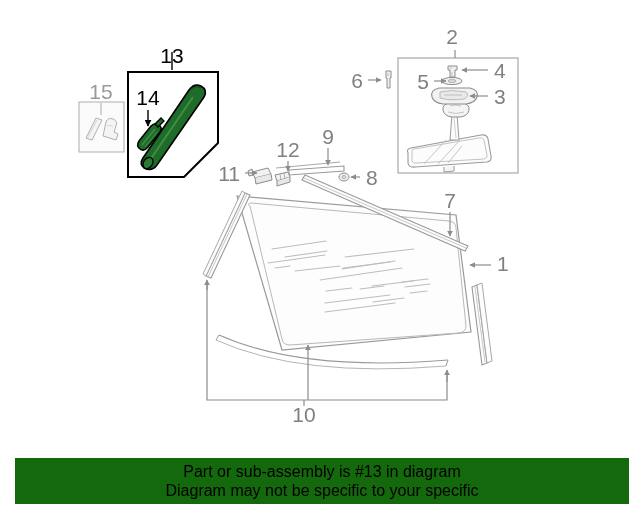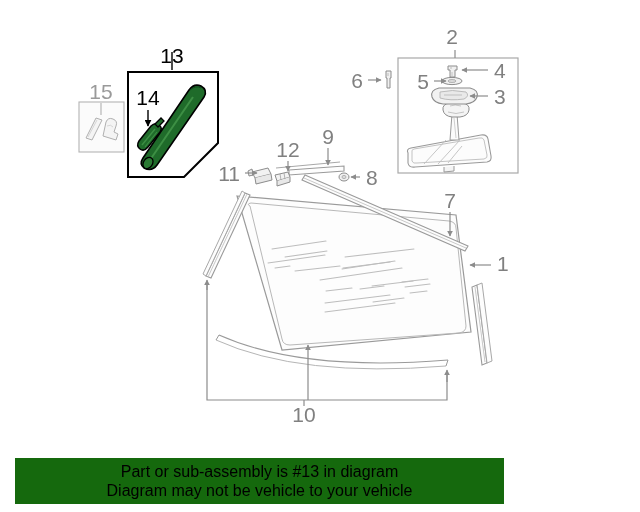--- a/index.html
+++ b/index.html
@@ -24,21 +24,21 @@
     position: absolute;
     left: 0; top: 0;
     width: 640px;
     height: 512px;
     display: block;
   }
   .banner {
     position: absolute;
     left: 15px;
     top: 458px;
-    width: 489px;
+    width: 614px;
     height: 46px;
     background: #15690d;
     display: flex;
     flex-direction: column;
     align-items: center;
     justify-content: center;
   }
   .banner-line {
     color: #000000;
     font-family: "Liberation Sans", sans-serif;
@@ -281,16 +281,16 @@
       <text class="lbl lbl-gray" x="288" y="157" text-anchor="middle">12</text>
       <text class="lbl lbl-black" x="172" y="63" text-anchor="middle">13</text>
       <text class="lbl lbl-black" x="148" y="105" text-anchor="middle">14</text>
       <text class="lbl lbl-graylight" x="101" y="99" text-anchor="middle">15</text>
     </g>
 
   </svg>
 
   <div class="banner">
     <div class="banner-line">Part or sub-assembly is #13 in diagram</div>
-    <div class="banner-line">Diagram may not be vehicle to your vehicle</div>
+    <div class="banner-line">Diagram may not be specific to your specific</div>
   </div>
 
 </div>
 
 </body></html>

